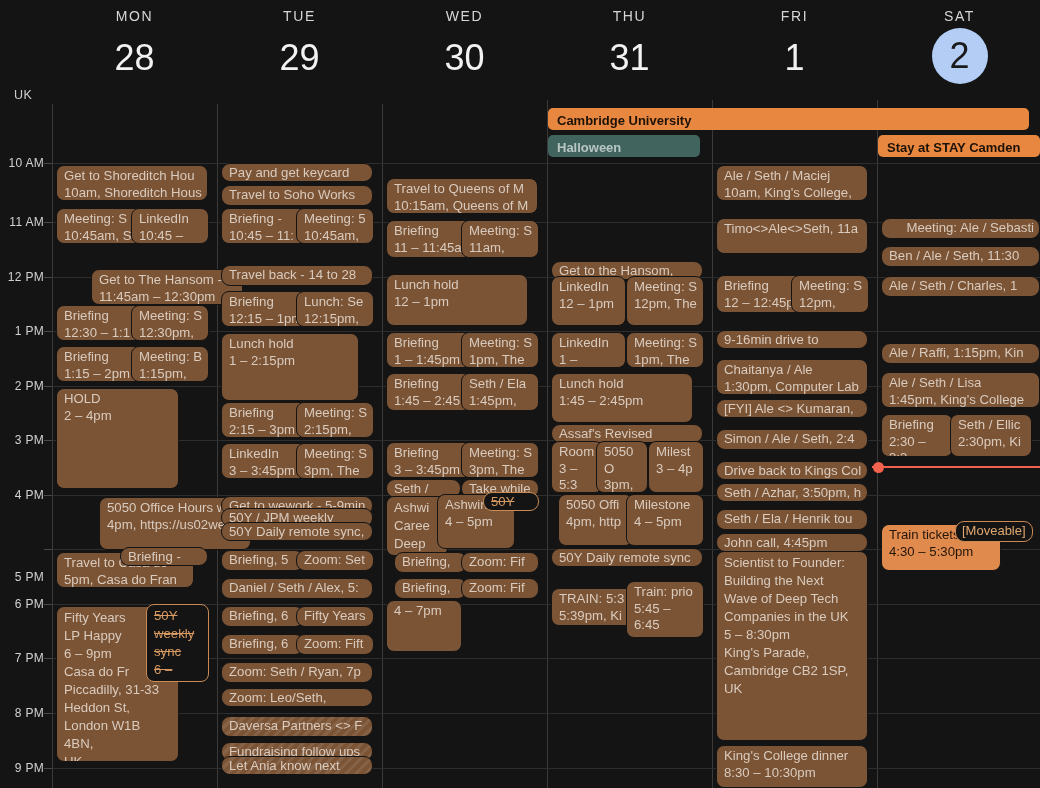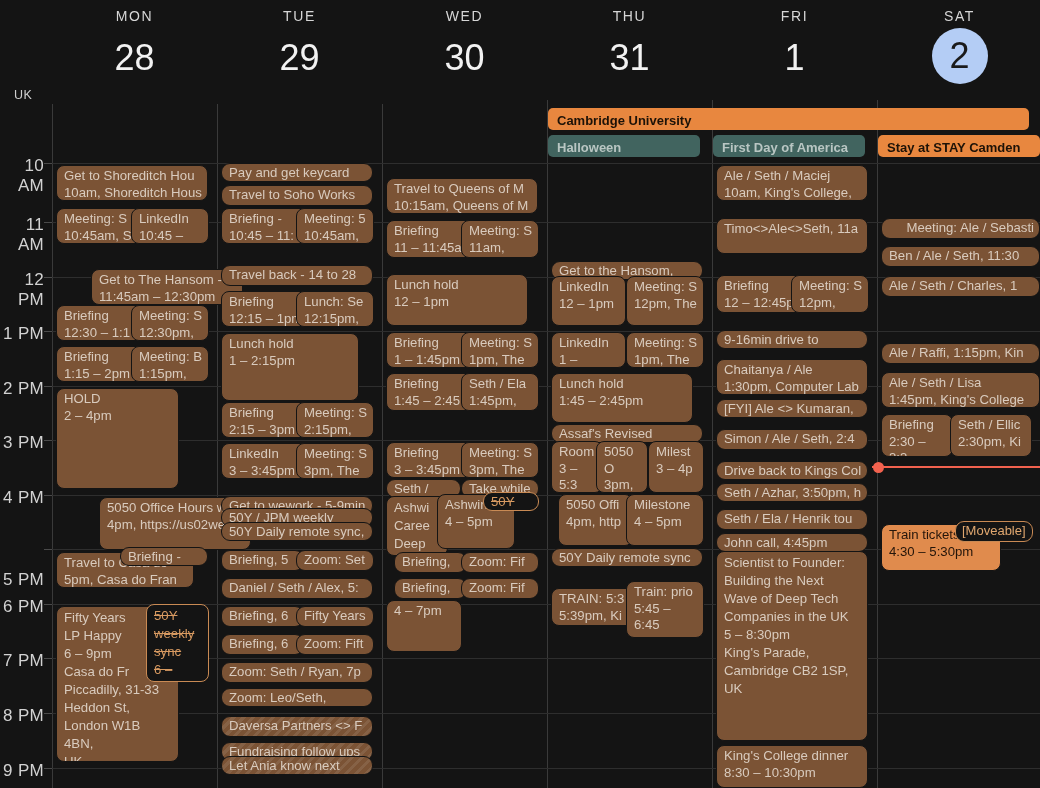--- a/index.html
+++ b/index.html
@@ -47,21 +47,21 @@
     left: 14px; top: 88px;
     font-size: 12.5px; color: #cfcfcf;
     letter-spacing: .4px;
   }
 
   
   .hourlabel {
     position: absolute;
     left: 0; width: 44px;
     text-align: right;
-    font-size: 17px; letter-spacing: .3px;
+    font-size: 12px; letter-spacing: .3px;
     color: #d2d2d2;
     transform: translateY(-7px);
   }
   .hourtick {
     position: absolute;
     left: 44px; width: 8px; height: 1px;
     background: #4a4a4a;
   }
 
   
@@ -221,21 +221,20 @@
     <div class="hourtick" style="top: 658px;"></div>
     <div class="hline" style="top: 658px;"></div>
     <div class="hourlabel" style="top: 713px;">8 PM</div>
     <div class="hourtick" style="top: 713px;"></div>
     <div class="hline" style="top: 713px;"></div>
     <div class="hourlabel" style="top: 768px;">9 PM</div>
     <div class="hourtick" style="top: 768px;"></div>
     <div class="hline" style="top: 768px;"></div>
     <div class="allday orange" style="left: 548px; top: 108px; width: 481px;">Cambridge University</div>
     <div class="allday teal" style="left: 548px; top: 135px; width: 152px;">Halloween</div>
-    <div class="allday teal" style="left: 713px; top: 135px; width: 152px;">First Day of America</div>
     <div class="allday orange" style="left: 878px; top: 135px; width: 162px;">Stay at STAY Camden</div>
     <div class="ev" style="left: 56px; top: 165px; width: 152px; height: 36px;"><span class="t1">Get to Shoreditch Hou</span><span class="t2">10am, Shoreditch Hous</span></div>
     <div class="ev" style="left: 56px; top: 208px; width: 90px; height: 36px;"><span class="t1">Meeting: S</span><span class="t2">10:45am, S</span></div>
     <div class="ev" style="left: 131px; top: 208px; width: 78px; height: 36px;"><span class="t1">LinkedIn</span><span class="t2">10:45 – 11:</span></div>
     <div class="ev" style="left: 56px; top: 269px; width: 152px; height: 36px; margin-left: 35px;"><span class="t1">Get to The Hansom - </span><span class="t2">11:45am – 12:30pm</span></div>
     <div class="ev" style="left: 56px; top: 305px; width: 90px; height: 36px;"><span class="t1">Briefing</span><span class="t2">12:30 – 1:1</span></div>
     <div class="ev" style="left: 131px; top: 305px; width: 78px; height: 36px;"><span class="t1">Meeting: S</span><span class="t2">12:30pm, T</span></div>
     <div class="ev" style="left: 56px; top: 346px; width: 90px; height: 36px;"><span class="t1">Briefing</span><span class="t2">1:15 – 2pm</span></div>
     <div class="ev" style="left: 131px; top: 346px; width: 78px; height: 36px;"><span class="t1">Meeting: B</span><span class="t2">1:15pm, Th</span></div>
     <div class="ev" style="left: 56px; top: 388px; width: 123px; height: 101px;"><span class="t1">HOLD</span><span class="t2">2 – 4pm</span></div>

